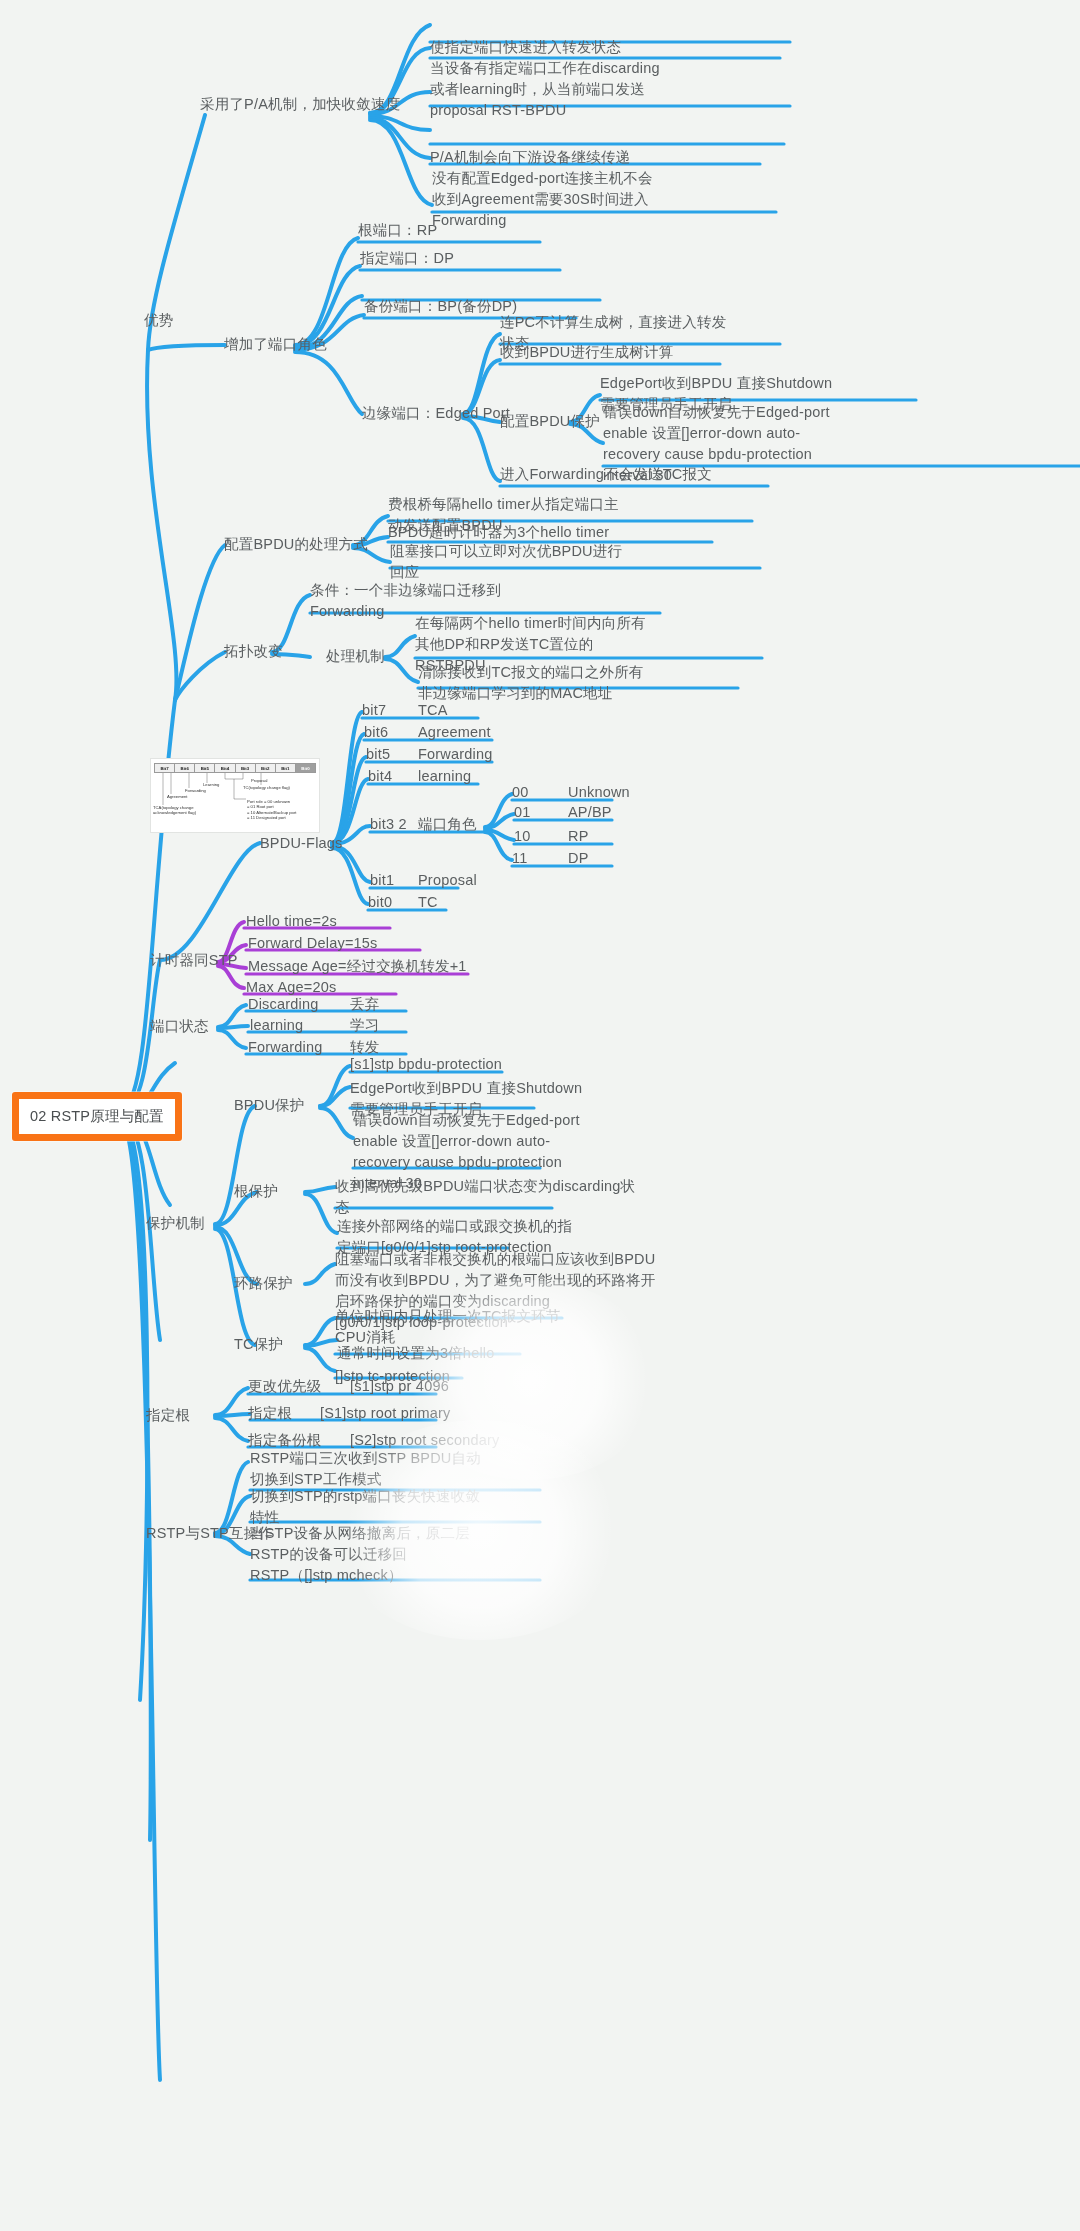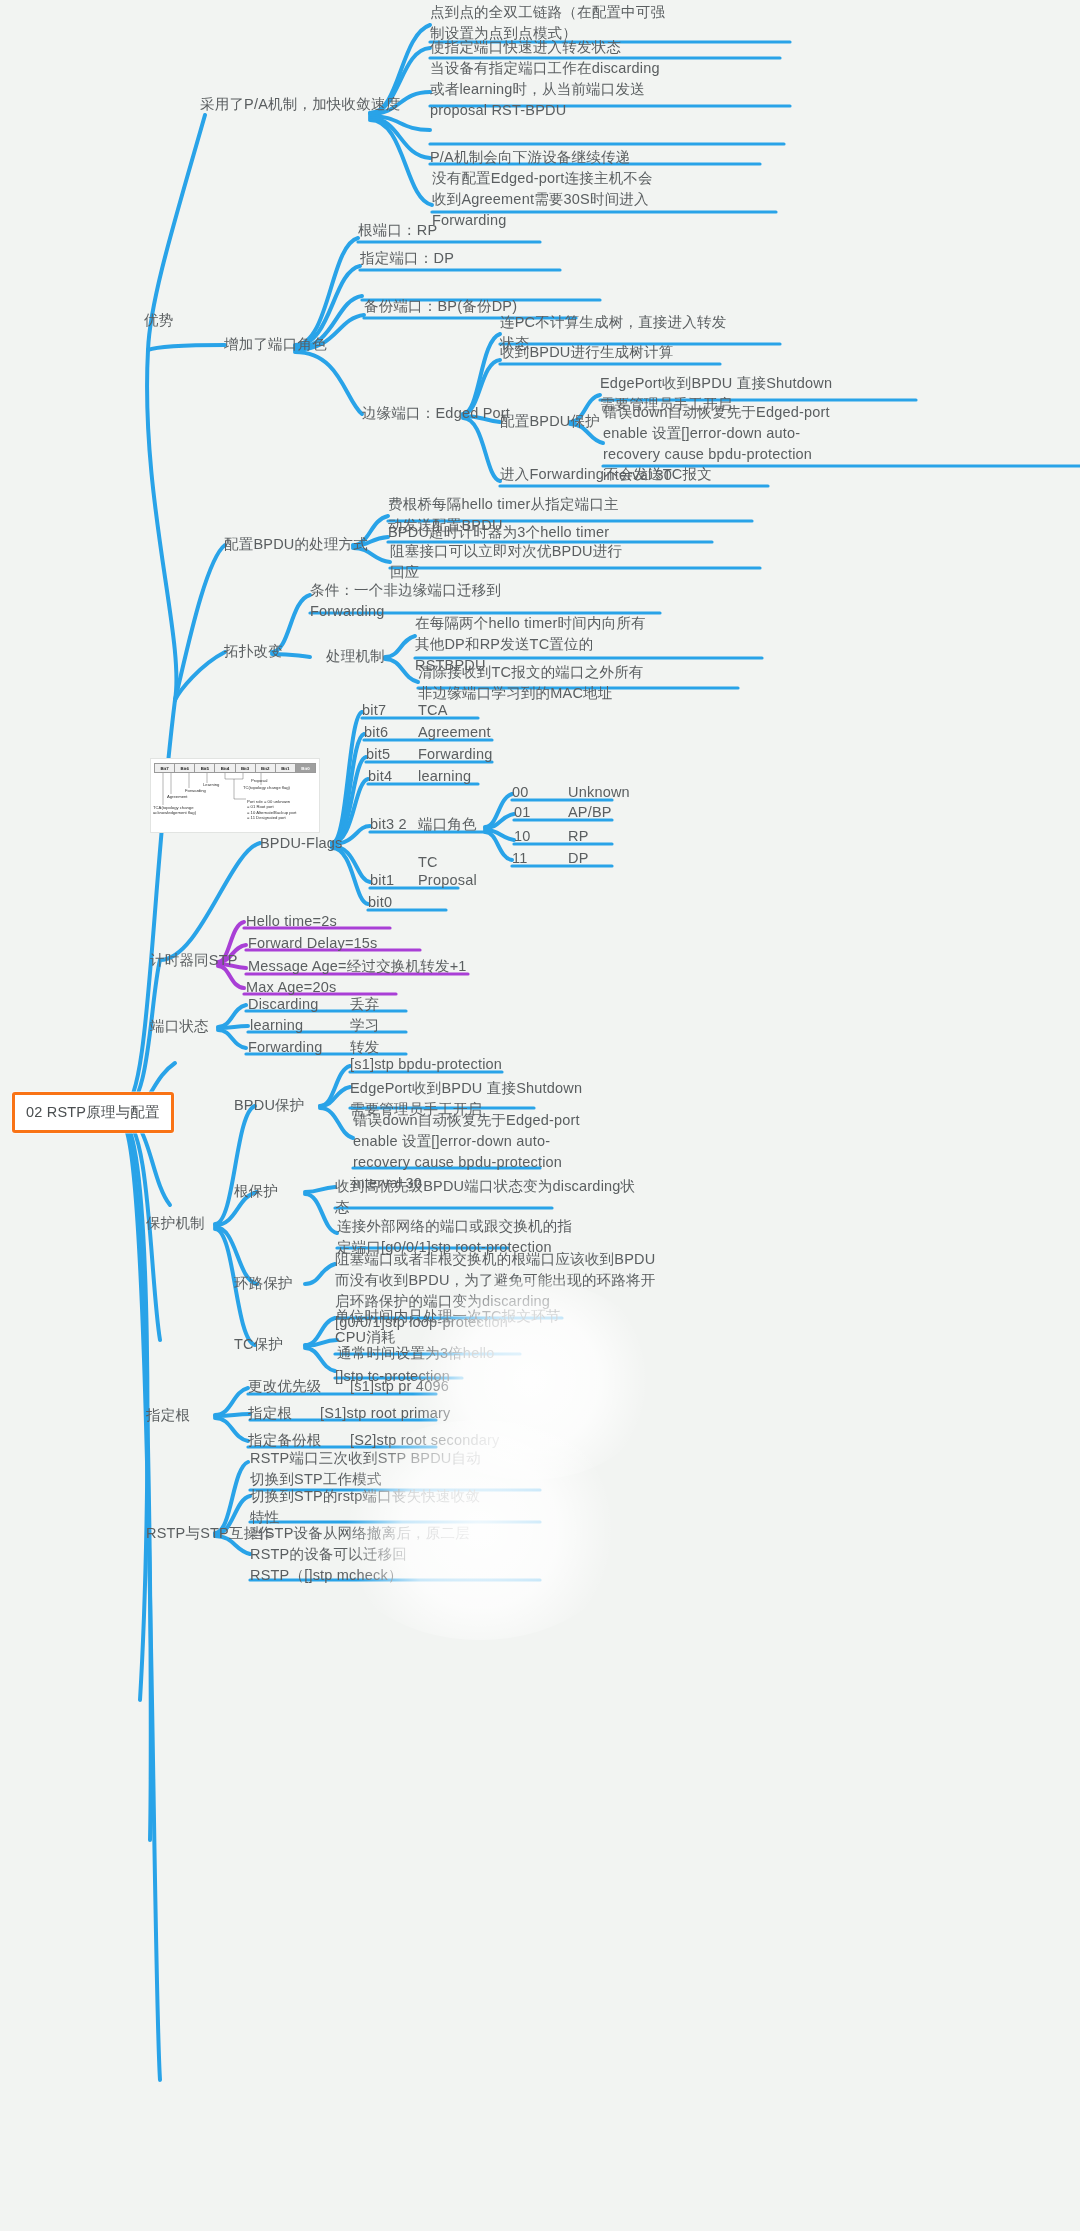--- a/index.html
+++ b/index.html
@@ -13,21 +13,21 @@
   svg#links{position:absolute;left:0;top:0;width:1080px;height:2231px;pointer-events:none;}
   .node{
     position:absolute;
     color:#5a5e60;
     font-size:14.5px;
     line-height:21px;
     white-space:pre-line;
     letter-spacing:0.2px;
   }
   .node.root{
-    border:3px solid #f97316;
+    border:7px solid #f97316;
     background:#ffffff;
     border-radius:3px;
     padding:7px 11px;
     color:#4a4e50;
     font-size:14.5px;
     box-shadow:0 0 0 1px rgba(255,255,255,0.4);
   }
   .node.purple{color:#5a5e60;}
   .bpdu-img{
     position:absolute;
@@ -217,22 +217,20 @@
       <line x1="244" y1="994" x2="396" y2="994"></line>
     </g>
   </svg>
 
   <div class="node root" style="left:12px;top:1092px;">02 RSTP原理与配置</div>
 
   <div class="node" style="left:144px;top:310px;">优势</div>
 
   <div class="node" style="left:200px;top:94px;">采用了P/A机制，加快收敛速度</div>
 
-  <div class="node" style="left:430px;top:2px;width:348px;">点到点的全双工链路（在配置中可强
-制设置为点到点模式）</div>
   <div class="node" style="left:430px;top:37px;width:330px;">使指定端口快速进入转发状态</div>
   <div class="node" style="left:430px;top:58px;width:348px;">当设备有指定端口工作在discarding
 或者learning时，从当前端口发送
 proposal  RST-BPDU</div>
   <div class="node" style="left:430px;top:147px;width:340px;">P/A机制会向下游设备继续传递</div>
   <div class="node" style="left:432px;top:168px;width:348px;">没有配置Edged-port连接主机不会
 收到Agreement需要30S时间进入
 Forwarding</div>
 
   <div class="node" style="left:224px;top:334px;">增加了端口角色</div>
@@ -319,21 +317,21 @@
   <div class="node" style="left:418px;top:722px;">Agreement</div>
   <div class="node" style="left:366px;top:744px;">bit5</div>
   <div class="node" style="left:418px;top:744px;">Forwarding</div>
   <div class="node" style="left:368px;top:766px;">bit4</div>
   <div class="node" style="left:418px;top:766px;">learning</div>
   <div class="node" style="left:370px;top:814px;">bit3 2</div>
   <div class="node" style="left:418px;top:814px;">端口角色</div>
   <div class="node" style="left:370px;top:870px;">bit1</div>
   <div class="node" style="left:418px;top:870px;">Proposal</div>
   <div class="node" style="left:368px;top:892px;">bit0</div>
-  <div class="node" style="left:418px;top:852px;">TC</div>
+  <div class="node" style="left:418px;top:892px;">TC</div>
 
   <div class="node" style="left:512px;top:782px;">00</div>
   <div class="node" style="left:568px;top:782px;">Unknown</div>
   <div class="node" style="left:514px;top:802px;">01</div>
   <div class="node" style="left:568px;top:802px;">AP/BP</div>
   <div class="node" style="left:514px;top:826px;">10</div>
   <div class="node" style="left:568px;top:826px;">RP</div>
   <div class="node" style="left:512px;top:848px;">11</div>
   <div class="node" style="left:568px;top:848px;">DP</div>
 

